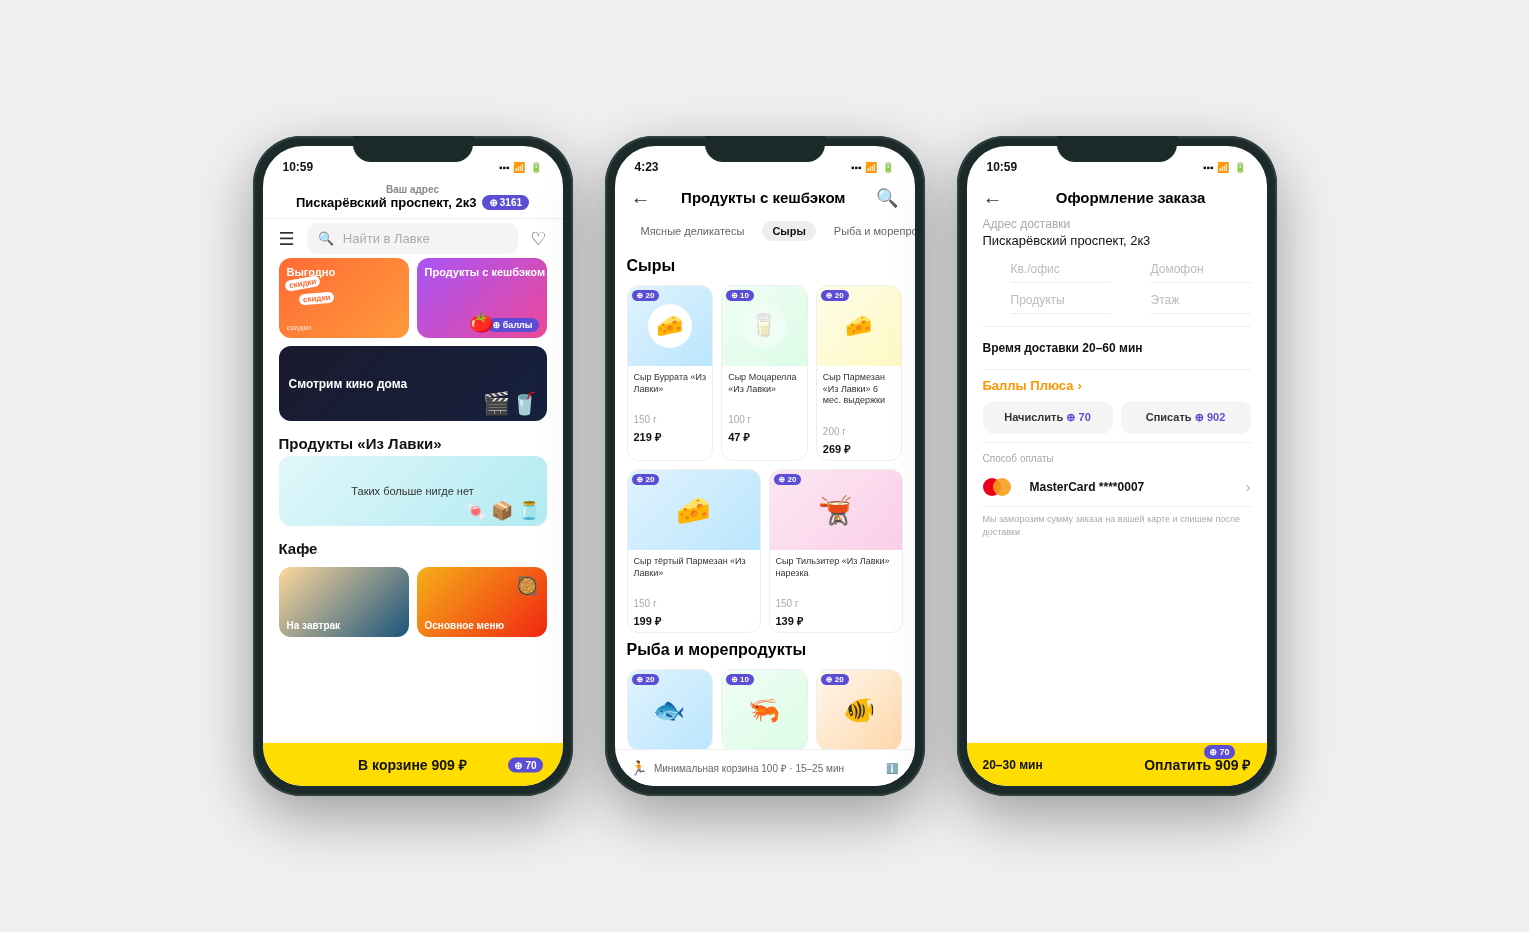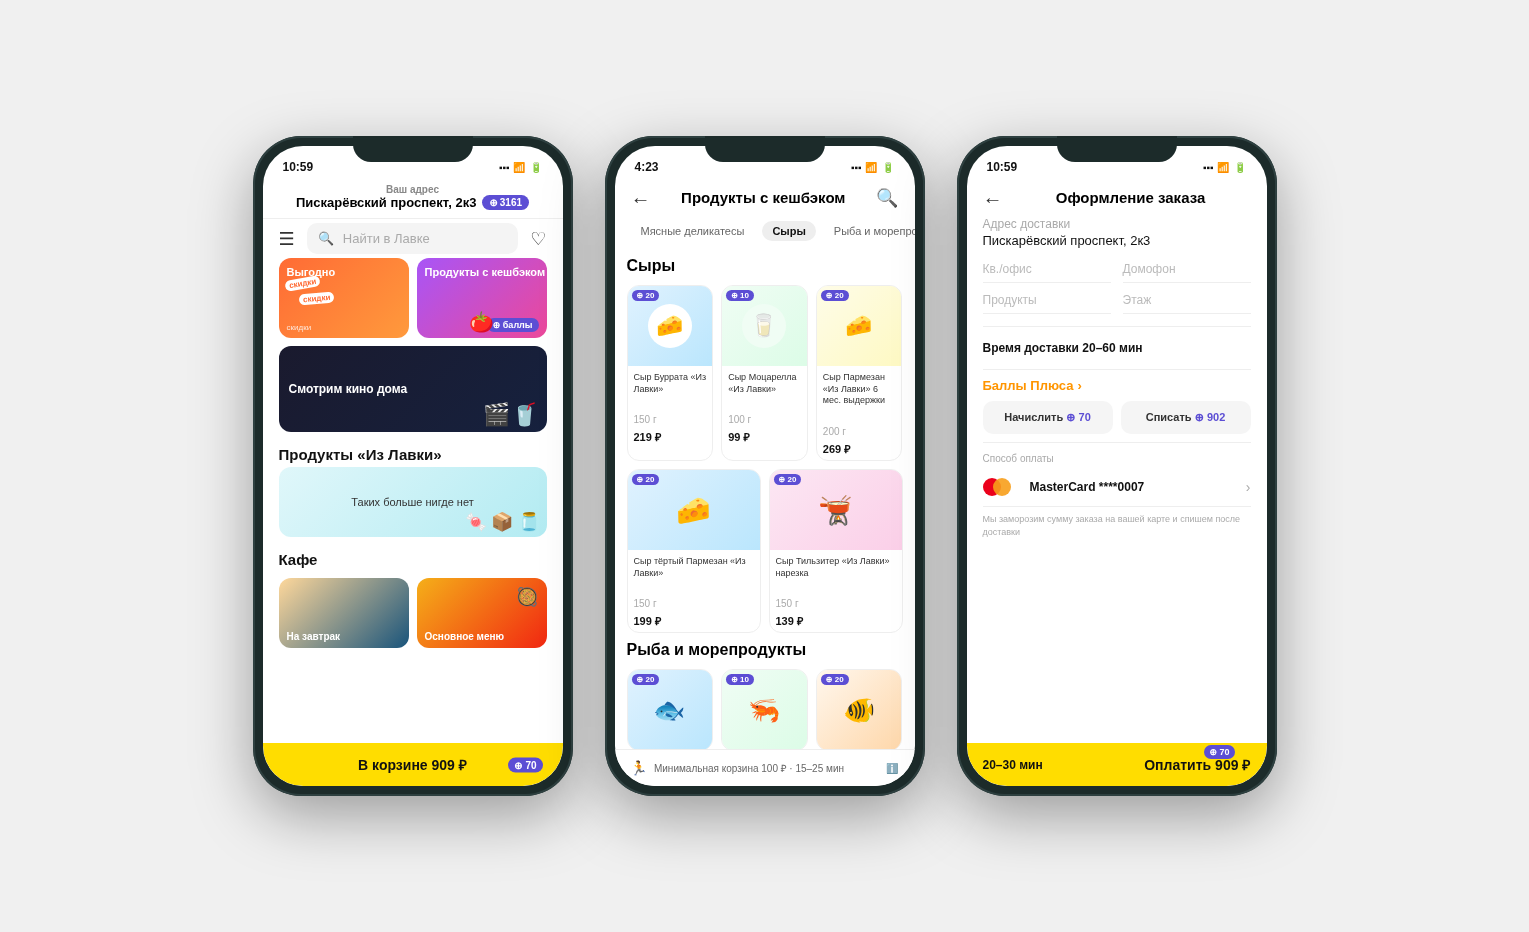--- a/index.html
+++ b/index.html
@@ -183,21 +183,21 @@
       color: #ff6b35;
       font-size: 8px;
       font-weight: 700;
       border-radius: 6px;
       padding: 1px 4px;
       transform: rotate(-5deg);
     }
 
     .kino-banner {
       margin: 0 16px 8px;
-      height: 86px;
+      height: 75px;
       border-radius: 12px;
       background: linear-gradient(135deg, #1a1a2e, #16213e);
       position: relative;
       overflow: hidden;
       display: flex;
       align-items: center;
       padding: 10px;
     }
     .kino-text { color: #fff; font-size: 12px; font-weight: 600; z-index: 2; }
     .kino-chips {
@@ -424,20 +424,21 @@
     .form-section { margin-bottom: 12px; }
     .form-label { font-size: 12px; color: #aaa; margin-bottom: 2px; }
     .form-value { font-size: 13px; color: #111; font-weight: 500; margin-bottom: 8px; }
     .form-row { display: flex; gap: 12px; }
     .form-field {
       flex: 1;
       border-bottom: 1px solid #eee;
       padding: 6px 0;
       font-size: 12px;
       color: #bbb;
+      margin-left: 28px;
     }
     .divider { height: 1px; background: #eee; margin: 8px 0; }
 
     .delivery-time {
       font-size: 12px;
       color: #111;
       font-weight: 600;
       padding: 6px 0;
     }
 
@@ -695,21 +696,21 @@
           </div>
         </div>
         <div class="product-card">
           <div class="product-img product-img-syr2">
             <div class="cashback-badge">⊕ 10</div>
             <div class="cheese-circle" style="background:#f0fdf4;">🥛</div>
           </div>
           <div class="product-info">
             <div class="product-name">Сыр Моцарелла «Из Лавки»</div>
             <div class="product-weight">100 г</div>
-            <div class="product-price">99 ₽</div>
+            <div class="product-price">47 ₽</div>
           </div>
         </div>
         <div class="product-card">
           <div class="product-img product-img-syr3">
             <div class="cashback-badge">⊕ 20</div>
             <div class="cheese-wedge">🧀</div>
           </div>
           <div class="product-info">
             <div class="product-name">Сыр Пармезан «Из Лавки» 6 мес. выдержки</div>
             <div class="product-weight">200 г</div>

